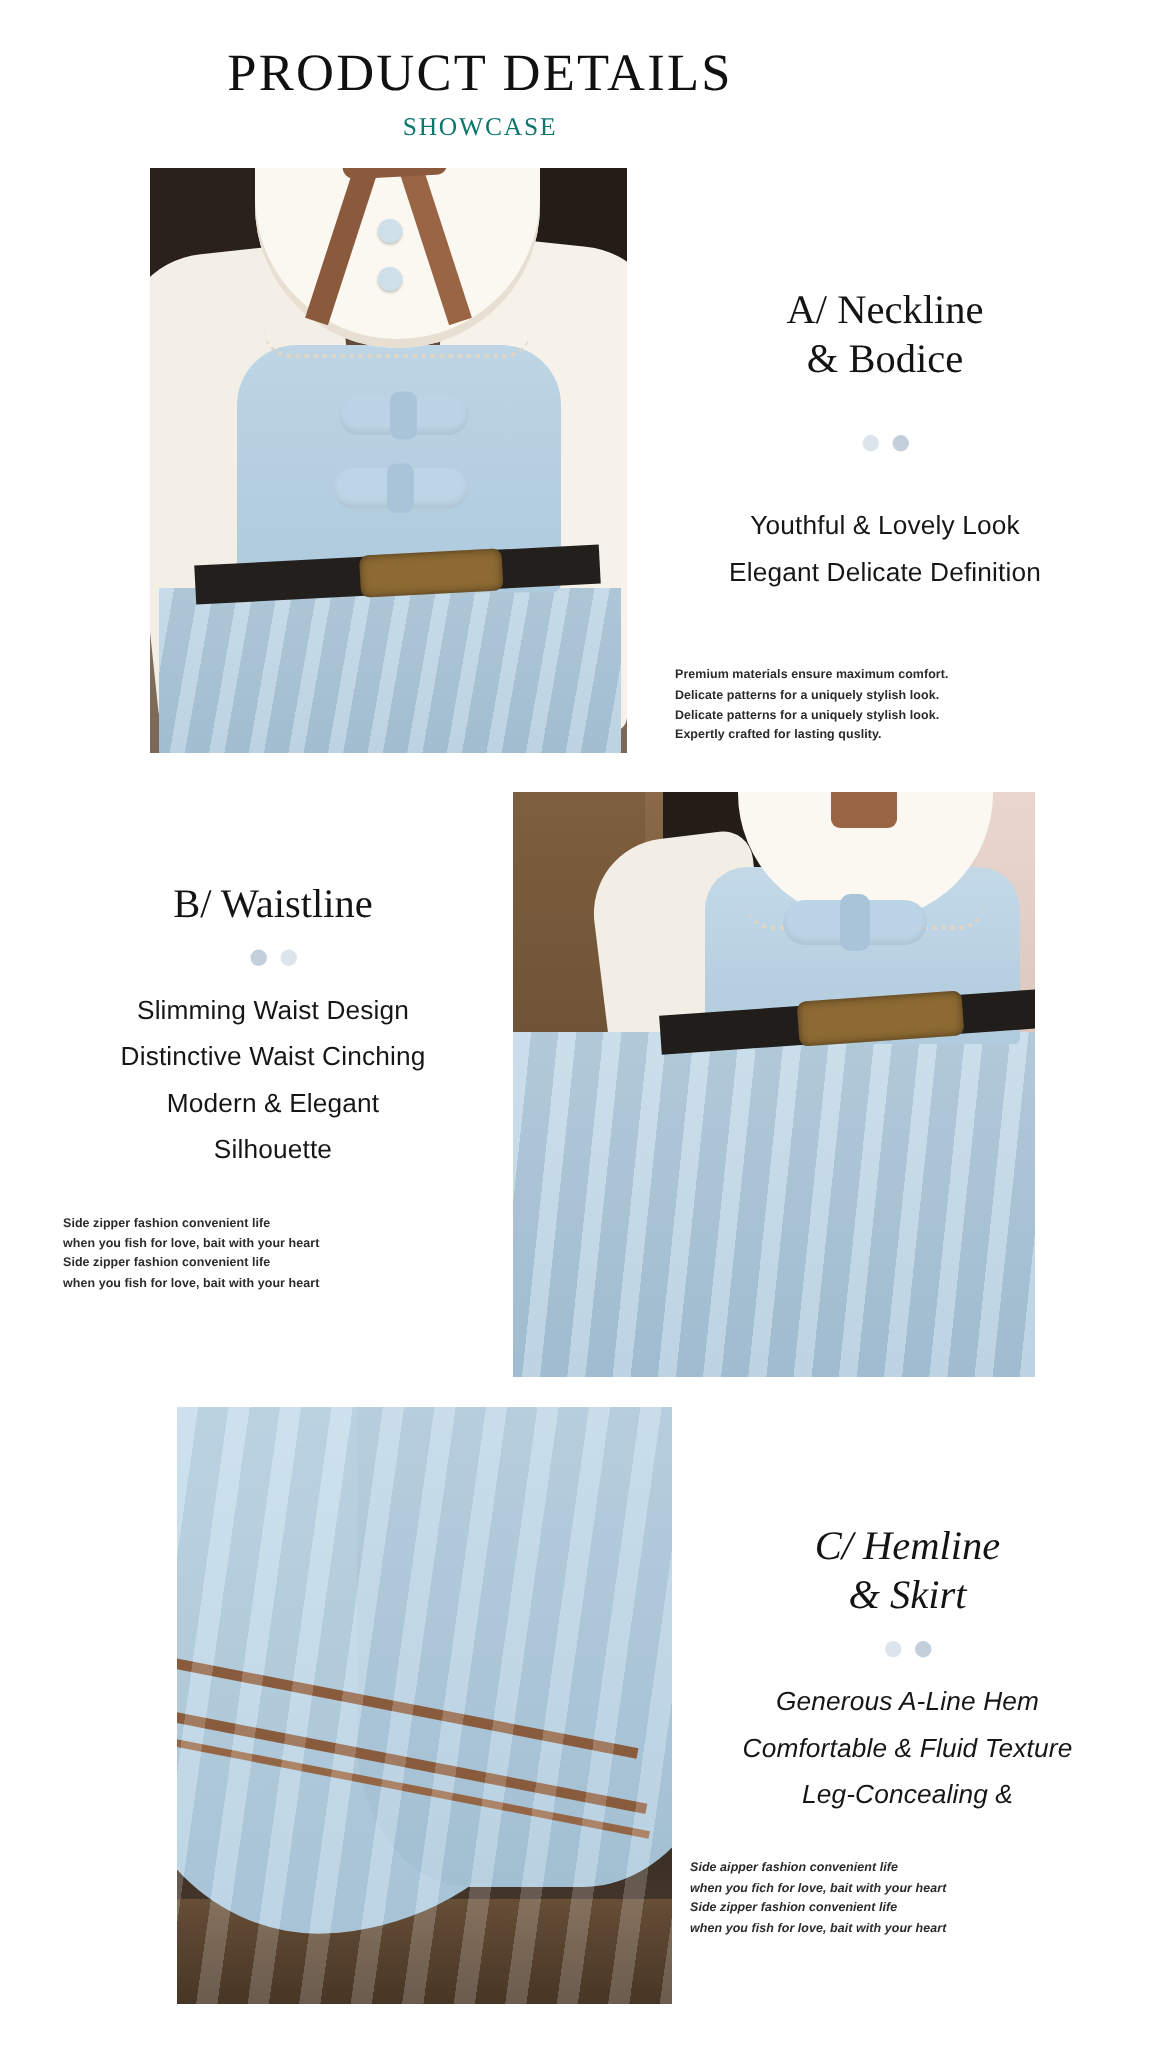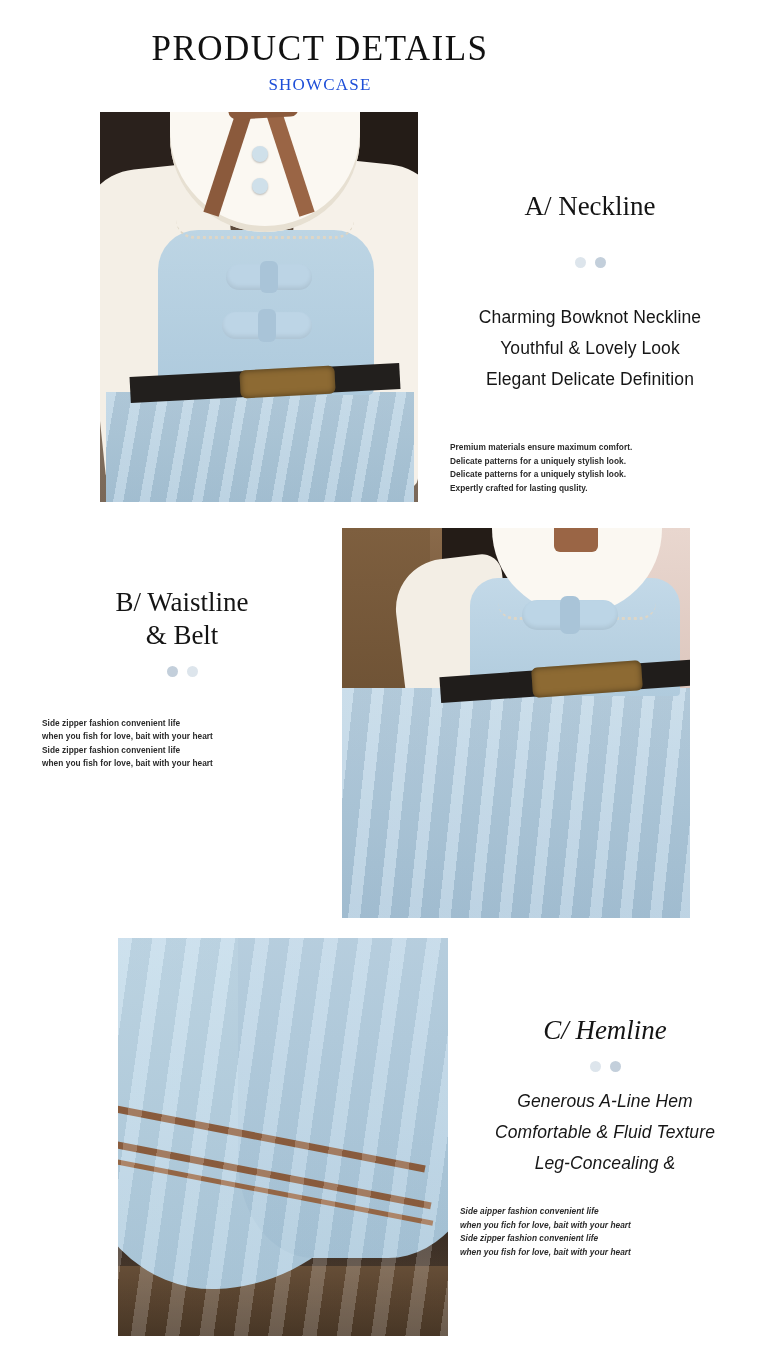--- a/index.html
+++ b/index.html
@@ -33,21 +33,21 @@
     font-size: 35px;
     letter-spacing: 1.5px;
     color: #111111;
     line-height: 1.1;
     font-weight: 400;
   }
   .header-sub {
     font-family: "Liberation Serif", serif;
     font-size: 17px;
     letter-spacing: 1.2px;
-    color: #1d4ed8;
+    color: #0f766e;
     margin-top: 6px;
     font-weight: 400;
   }
 
   
   .section {
     position: absolute;
     display: flex;
     align-items: stretch;
   }
@@ -232,48 +232,53 @@
         <div class="a-btn b2"></div>
         <div class="a-bow1"></div>
         <div class="a-bow2"></div>
         <div class="a-belt"></div>
         <div class="a-buckle"></div>
       </div>
     </div>
     <div class="text-col" id="text-a">
       <div class="sec-title">
         <div>A/ Neckline</div>
+        <div>&amp; Bodice</div>
       </div>
       <div class="dots">
         <span class="dot light"></span>
         <span class="dot"></span>
       </div>
       <div class="bullets">
-        <div class="bullet">Charming Bowknot Neckline</div>
         <div class="bullet">Youthful &amp; Lovely Look</div>
         <div class="bullet">Elegant Delicate Definition</div>
       </div>
       <div class="fineprint">
         <div class="fine-line">Premium materials ensure maximum comfort.</div>
         <div class="fine-line">Delicate patterns for a uniquely stylish look.</div>
         <div class="fine-line">Delicate patterns for a uniquely stylish look.</div>
         <div class="fine-line">Expertly crafted for lasting quslity.</div>
       </div>
     </div>
   </div>
 
   <div class="section" id="section-b">
     <div class="text-col" id="text-b">
       <div class="sec-title">
         <div>B/ Waistline</div>
-        <div>&amp; Belt</div>
       </div>
       <div class="dots">
         <span class="dot"></span>
         <span class="dot light"></span>
+      </div>
+      <div class="bullets">
+        <div class="bullet">Slimming Waist Design</div>
+        <div class="bullet">Distinctive Waist Cinching</div>
+        <div class="bullet">Modern &amp; Elegant</div>
+        <div class="bullet">Silhouette</div>
       </div>
       <div class="fineprint">
         <div class="fine-line">Side zipper fashion convenient life</div>
         <div class="fine-line">when you fish for love, bait with your heart</div>
         <div class="fine-line">Side zipper fashion convenient life</div>
         <div class="fine-line">when you fish for love, bait with your heart</div>
       </div>
     </div>
     <div class="photo" id="photo-b">
       <div class="img-inner">
@@ -303,20 +308,21 @@
         <div class="c-skirt2"></div>
         <div class="c-stripe1"></div>
         <div class="c-stripe2"></div>
         <div class="c-stripe3"></div>
         <div class="c-shade"></div>
       </div>
     </div>
     <div class="text-col" id="text-c">
       <div class="sec-title">
         <div>C/ Hemline</div>
+        <div>&amp; Skirt</div>
       </div>
       <div class="dots">
         <span class="dot light"></span>
         <span class="dot"></span>
       </div>
       <div class="bullets">
         <div class="bullet">Generous A-Line Hem</div>
         <div class="bullet">Comfortable &amp; Fluid Texture</div>
         <div class="bullet">Leg-Concealing &amp;</div>
       </div>

